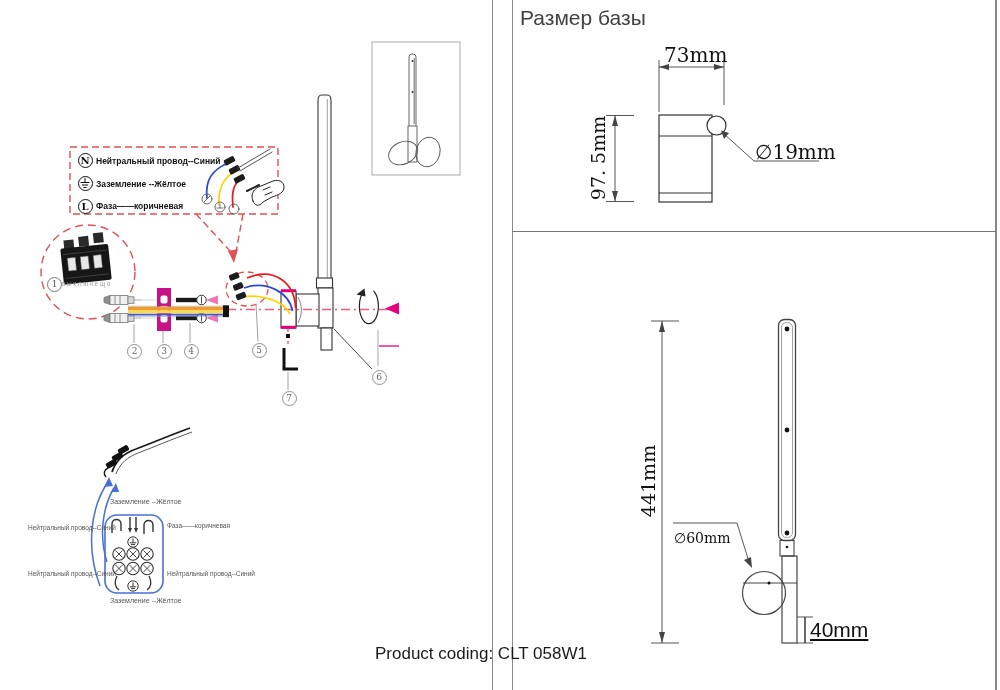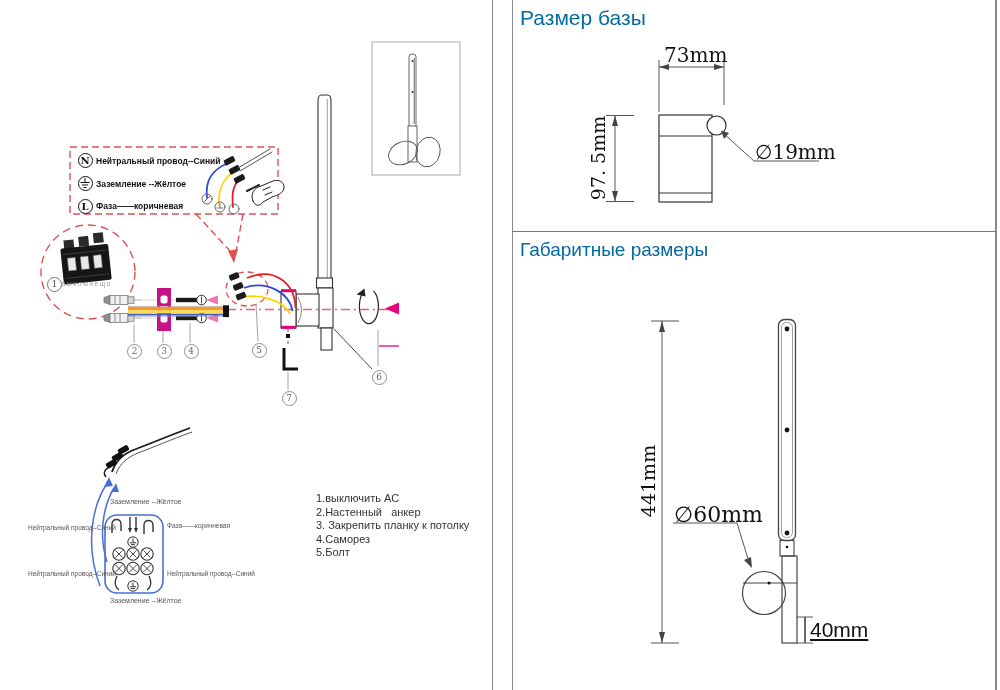--- a/index.html
+++ b/index.html
@@ -1,20 +1,20 @@
 <!DOCTYPE html>
 <html><head>
 <meta charset="utf-8">
 <style>
   html,body{margin:0;padding:0;background:#fff;}
   .page{position:relative;width:1000px;height:690px;background:#fff;overflow:hidden;
         font-family:"Liberation Sans",sans-serif;}
   svg.art{position:absolute;left:0;top:0;z-index:1;}
   .t{position:absolute;z-index:2;white-space:pre;color:#1a1a1a;}
-  .title{font-family:"Liberation Sans",sans-serif;color:#0369a1;}
+  .title{font-family:"Liberation Sans",sans-serif;color:#404040;}
   .dim{font-family:"DejaVu Serif","DejaVu Sans",serif;color:#111;}
   .rot{transform:translate(-50%,-50%) rotate(-90deg);transform-origin:center;}
   .tiny{font-size:6.5px;color:#555;}
   .legend-label{font-size:8.5px;font-weight:bold;color:#111;}
   .callout{position:absolute;z-index:3;width:13px;height:13px;border:1px solid #909090;
            border-radius:50%;text-align:center;line-height:12px;font-size:9px;
            font-family:"DejaVu Serif",serif;color:#666;background:#fff;}
   .sym{position:absolute;z-index:3;width:15px;height:15px;border:1.4px solid #111;
        border-radius:50%;text-align:center;line-height:14px;font-size:10px;font-weight:bold;
        font-family:"DejaVu Serif",serif;color:#111;background:#fff;box-sizing:border-box;}
@@ -312,39 +312,32 @@
   <span class="callout" style="left:47px;top:277px;border-color:#777;color:#555;">1</span>
   <span class="t" style="left:62px;top:280px;font-size:6.5px;color:#9a9a9a;letter-spacing:1.6px;">выключещо</span>
 
   <span class="callout" style="left:127px;top:344px;">2</span>
   <span class="callout" style="left:156.5px;top:344px;">3</span>
   <span class="callout" style="left:183.5px;top:344px;">4</span>
   <span class="callout" style="left:251.5px;top:342.5px;">5</span>
   <span class="callout" style="left:371.5px;top:370px;">6</span>
   <span class="callout" style="left:281.5px;top:391px;">7</span>
 
-  <div class="steps">
-    <div>1.выключить AC</div>
-    <div>2.Настенный   анкер</div>
-    <div>3. Закрепить планку к потолку</div>
-    <div>4.Саморез</div>
-    <div>5.Болт</div>
-  </div>
 
   <span class="t tiny" style="left:110px;top:498px;font-size:7px;">Заземление --Жёлтое</span>
   <span class="t tiny" style="left:28px;top:524px;">Нейтральный провод--Синий</span>
   <span class="t tiny" style="left:167px;top:522px;">Фаза——коричневая</span>
   <span class="t tiny" style="left:28px;top:570px;">Нейтральный провод--Синий</span>
   <span class="t tiny" style="left:167px;top:570px;">Нейтральный провод--Синий</span>
   <span class="t tiny" style="left:110px;top:597px;font-size:7px;">Заземление --Жёлтое</span>
 
   <span class="t title" style="left:520px;top:6px;font-size:21px;">Размер базы</span>
   <span class="t dim" style="left:664px;top:43px;font-size:20px;text-align:right;">73mm</span>
   <span class="t dim rot" style="left:598px;top:158px;font-size:19px;">97. 5mm</span>
   <span class="t dim" style="left:755px;top:140px;font-size:20px;text-align:right;">∅19mm</span>
 
-  <span class="t title" style="left:520px;top:239px;font-size:19px;">Габаритные размеры</span>
   <span class="t dim rot" style="left:648px;top:481px;font-size:19px;">441mm</span>
-  <span class="t dim" style="left:674px;top:502px;font-size:22px;">∅60mm</span>
+  <span class="t dim" style="left:674px;top:530px;font-size:14px;">∅60mm</span>
   <span class="t" style="left:810px;top:618px;font-size:21px;color:#111;text-decoration:underline;">40mm</span>
 
+  <span class="t" style="left:375px;top:644px;font-size:17px;color:#1a1a1a;">Product coding: CLT 058W1</span>
 
 </div>
 
 </body></html>

